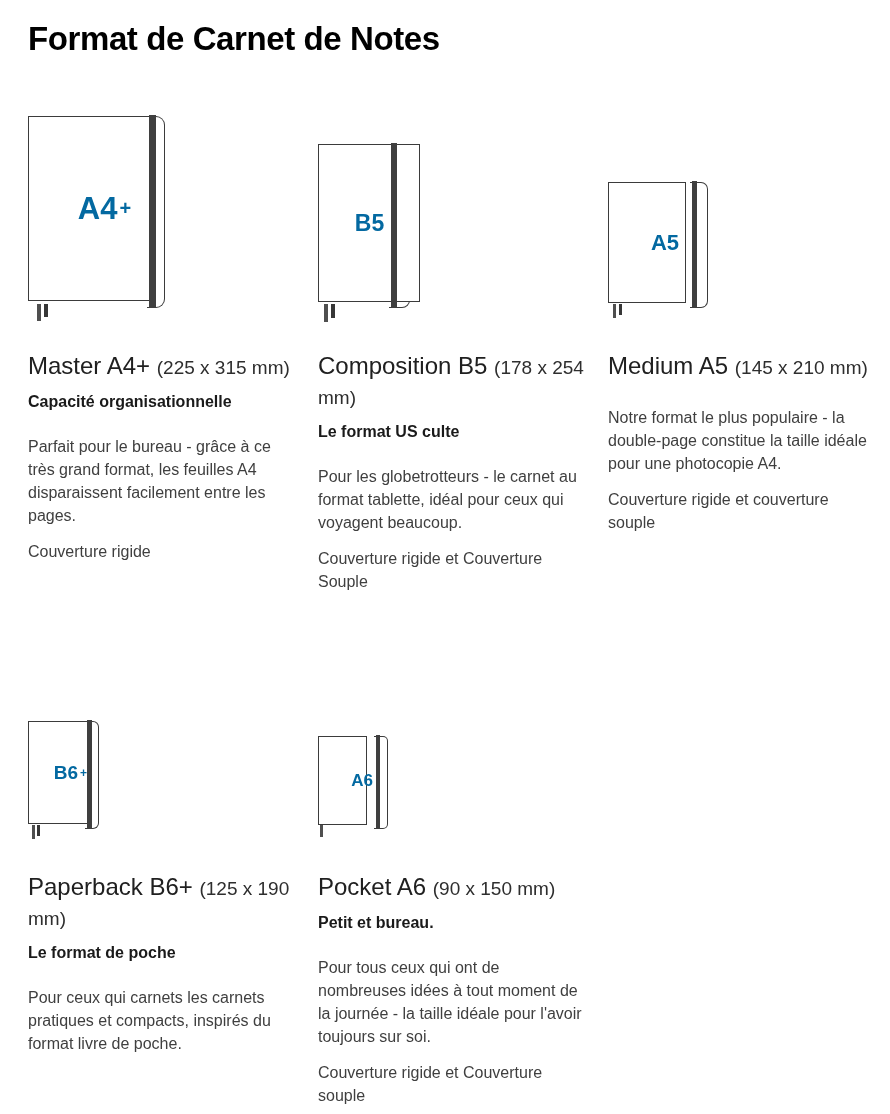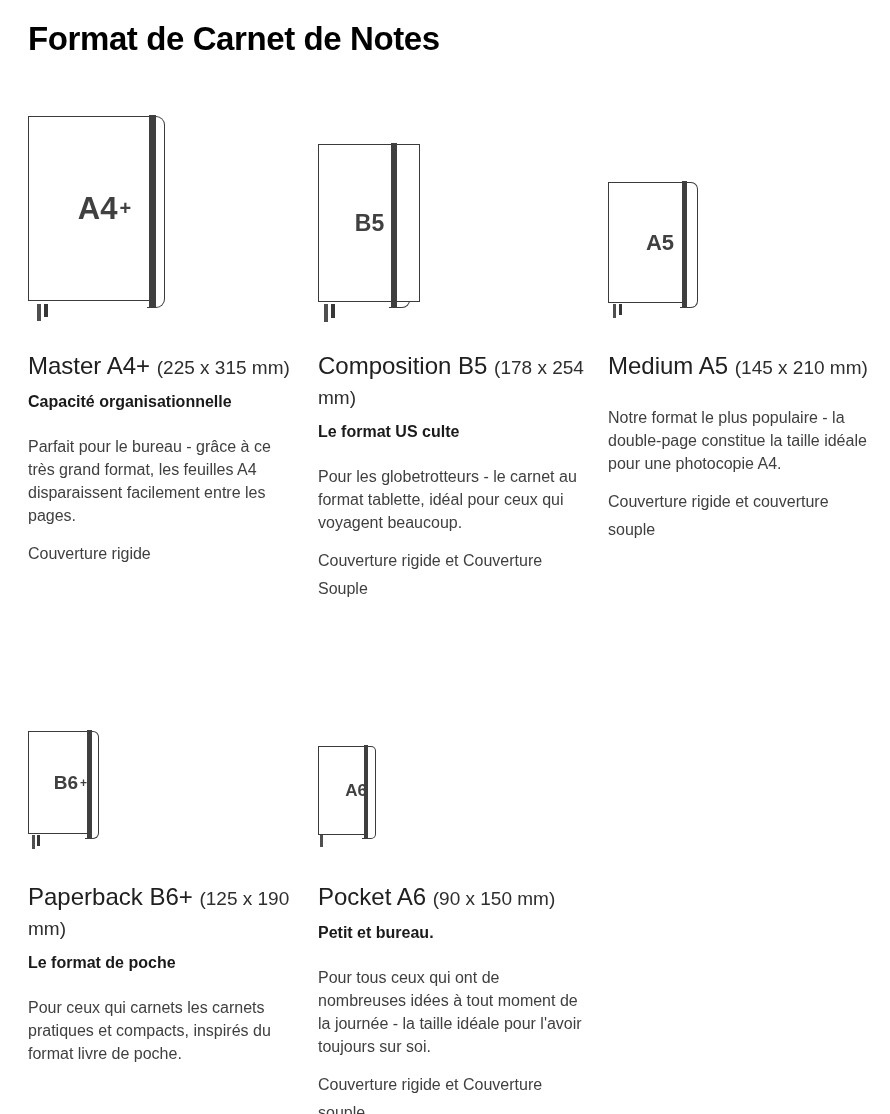--- a/index.html
+++ b/index.html
@@ -14,33 +14,33 @@
   
   .figure { display: flex; align-items: flex-end; height: 212px; }
   .card.row2 .figure { height: 126px; }
   .nb { position: relative; }
   .nb-back { position: absolute; top: 0; right: 0; bottom: 0; background: #fff;
              border: 1.5px solid #3b3b3b; border-left: none; z-index: 1; }
   .nb-cover { position: absolute; top: 0; left: 0; background: #fff;
               border: 1.5px solid #3b3b3b; z-index: 2; }
   .nb-band { position: absolute; top: -1px; bottom: 0; background: #3f3f3f; z-index: 3; }
   .nb-label { position: absolute; left: 0; top: 0; z-index: 4; display: flex;
-              align-items: center; justify-content: center; font-weight: bold; color: #404040; margin-left: 32px; }
+              align-items: center; justify-content: center; font-weight: bold; color: #0369a1; margin-left: 32px; }
   .nb-label .plus { margin-left: 2px; font-weight: bold; }
   .nb-ribbons { position: absolute; top: calc(100% - 4px); display: flex; z-index: 1; }
   .r { display: block; }
   .r1 { background: #4f4f4f; }
   .r2 { background: #373737; }
 
   
   .card-title { font-size: 24px; font-weight: 400; color: #202020; line-height: 28px; margin: 44px 0 0 0; }
   .t-size { font-size: 19px; color: #2e2e2e; }
   .card-tagline { font-size: 16px; font-weight: bold; color: #1a1a1a; line-height: 19px; margin: 10px 0 0 0; }
   .card-desc { font-size: 16px; color: #3f3f3f; line-height: 23px; margin: 24px 0 0 0; }
-  .card-covers { font-size: 16px; color: #3f3f3f; line-height: 28px; margin: 13px 0 0 0; }
+  .card-covers { font-size: 16px; color: #3f3f3f; line-height: 23px; margin: 13px 0 0 0; }
 </style>
 </head>
 <body>
 
 <main class="page">
   <h1 class="page-title">Format de Carnet de Notes</h1>
   <section class="grid" id="cards">
   <article class="card">
     <div class="figure">
       <div class="nb" style="width: 137px; height: 192px;">
@@ -80,21 +80,21 @@
       </div>
     </div>
     <h2 class="card-title"><span class="t-name">Composition B5</span> <span class="t-size">(178 x 254 mm)</span></h2>
     <h3 class="card-tagline">Le format US culte</h3>
     <p class="card-desc">Pour les globetrotteurs - le carnet au format tablette, idéal pour ceux qui voyagent beaucoup.</p>
     <p class="card-covers">Couverture rigide et Couverture Souple</p>
   </article>
 
   <article class="card">
     <div class="figure">
-      <div class="nb" style="width: 90px; height: 126px;">
+      <div class="nb" style="width: 100px; height: 126px;">
         <div class="nb-back" style="width: 18px; border-radius: 0px 7px 7px 0px;"></div>
         <div class="nb-cover" style="width: 78px; height: 121px;"></div>
         <div class="nb-band" style="width: 5px; right: 11px;"></div>
         <div class="nb-label" style="right: 16px; bottom: 5px; font-size: 22px;">
               <span class="lbl">A5</span>
               <span class="plus" style="font-size: 14px;"></span>
             </div>
         <div class="nb-ribbons" style="left: 5px;">
               <i class="r r1" style="width: 3px; height: 14px; margin-right: 3px;"></i>
               <i class="r r2" style="width: 3px; height: 11px;"></i>
@@ -122,21 +122,21 @@
             </div>
       </div>
     </div>
     <h2 class="card-title"><span class="t-name">Paperback B6+</span> <span class="t-size">(125 x 190 mm)</span></h2>
     <h3 class="card-tagline">Le format de poche</h3>
     <p class="card-desc">Pour ceux qui carnets les carnets pratiques et compacts, inspirés du format livre de poche.</p>
   </article>
 
   <article class="card row2">
     <div class="figure">
-      <div class="nb" style="width: 58px; height: 93px; text-align: right;">
+      <div class="nb" style="width: 70px; height: 93px; text-align: right;">
         <div class="nb-back" style="width: 14px; border-radius: 0px 5px 5px 0px;"></div>
         <div class="nb-cover" style="width: 49px; height: 89px;"></div>
         <div class="nb-band" style="width: 4px; right: 8px;"></div>
         <div class="nb-label" style="right: 12px; bottom: 4px; font-size: 17px;">
               <span class="lbl">A6</span>
               <span class="plus" style="font-size: 11px;"></span>
             </div>
         <div class="nb-ribbons" style="left: 2px;">
               <i class="r r1" style="width: 3px; height: 12px; margin-right: 0px;"></i>
             </div>

